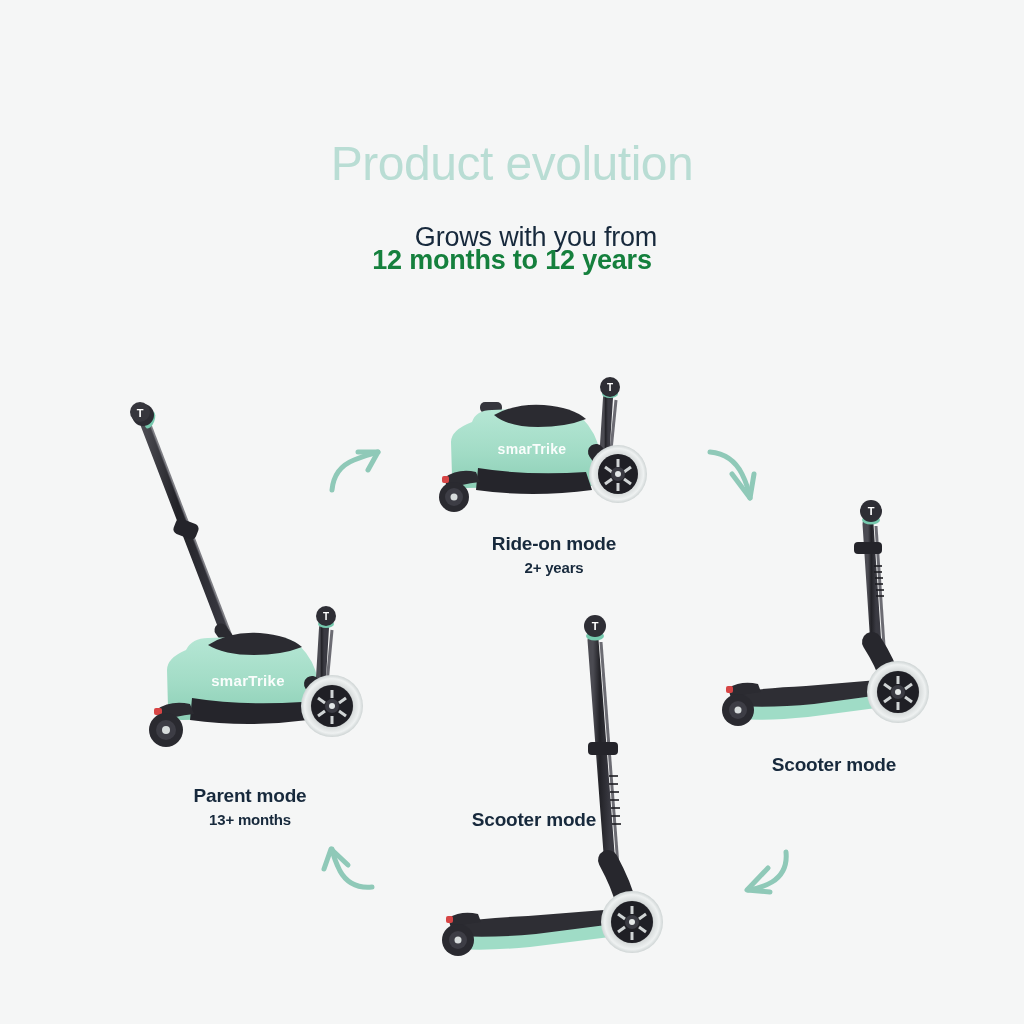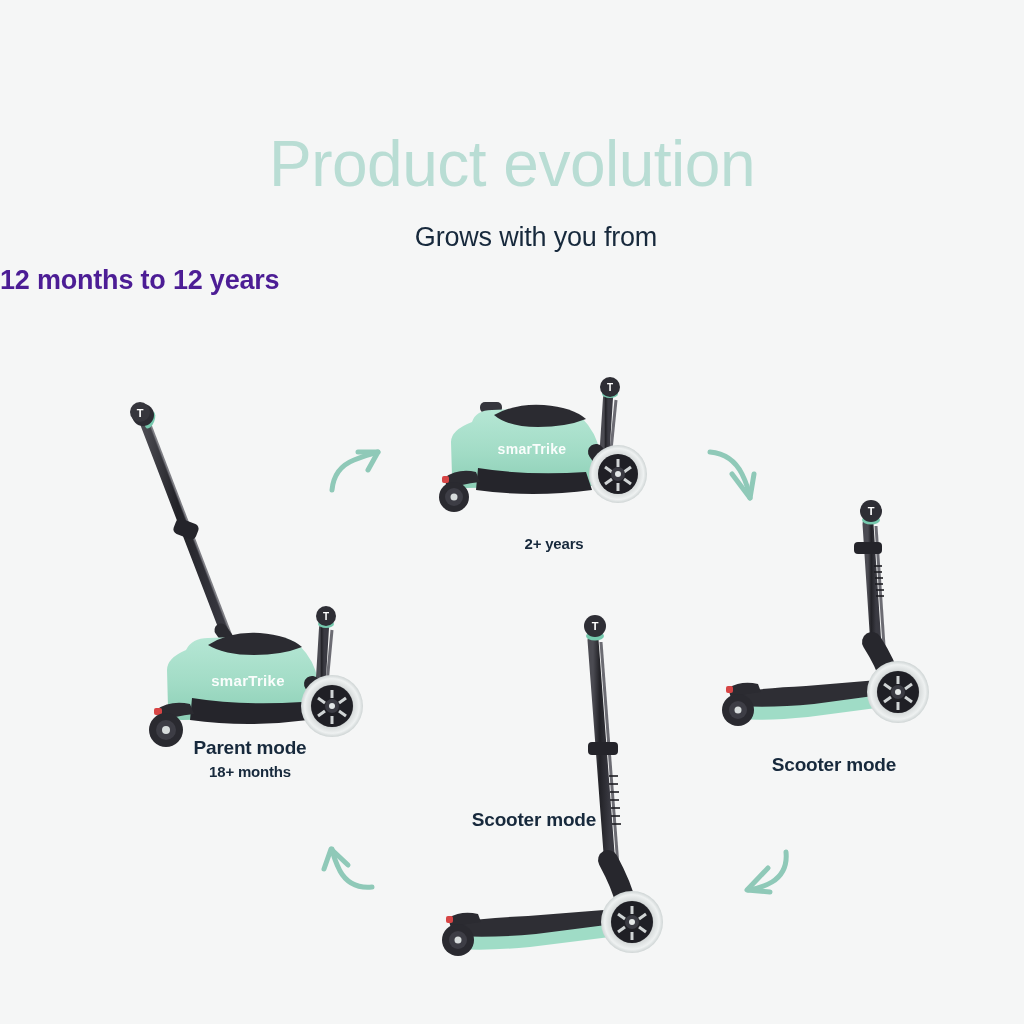--- a/index.html
+++ b/index.html
@@ -9,43 +9,43 @@
     font-family:"Liberation Sans", sans-serif;
     overflow:hidden;
     position:relative;
   }
   #stage{position:absolute;inset:0;}
 
   
   .title{
     position:absolute;left:0;top:129px;width:1024px;
     text-align:center;
-    font-size:64px;line-height:70px;
+    font-size:48px;line-height:70px;
     font-weight:400;
     letter-spacing:-0.5px;
     color:#b9ddd4;
     white-space:nowrap;
   }
   .sub1{
     position:absolute;left:0;top:221px;width:1024px;
     text-align:center;font-size:27px;line-height:33px;
     font-weight:400;color:#17293c;letter-spacing:-0.2px;padding-left:24px;
   }
   .sub2{
-    position:absolute;left:0;top:264px;width:1024px;
-    text-align:left;font-size:27px;line-height:33px;
-    font-weight:700;color:#4c1d95;letter-spacing:-0.2px;
+    position:absolute;left:0;top:244px;width:1024px;
+    text-align:center;font-size:27px;line-height:33px;
+    font-weight:700;color:#15803d;letter-spacing:-0.2px;
   }
 
   
   .caption{position:absolute;text-align:center;color:#17293c;white-space:nowrap;}
   .caption .l1{font-size:19px;line-height:24px;font-weight:700;letter-spacing:-0.2px;}
   .caption .l2{font-size:15px;line-height:24px;font-weight:700;letter-spacing:-0.2px;}
 
-  .cap-parent{left:128px;top:736px;width:244px;}
+  .cap-parent{left:128px;top:784px;width:244px;}
   .cap-rideon{left:432px;top:532px;width:244px;}
   .cap-scoot3{left:712px;top:753px;width:244px;}
   .cap-scoot9{left:412px;top:808px;width:244px;}
 
   
   .product{position:absolute;}
   .p-parent{left:120px;top:398px;width:260px;height:352px;}
   .p-rideon{left:428px;top:382px;width:258px;height:140px;}
   .p-scoot3{left:716px;top:496px;width:250px;height:250px;}
   .p-scoot9{left:438px;top:604px;width:250px;height:372px;}
@@ -146,21 +146,21 @@
             <path d="M198,300 L205,305"></path>
         </g>
         <circle cx="212" cy="308" r="7" fill="#3b3b43"></circle>
         <circle cx="212" cy="308" r="3" fill="#e4e8e8"></circle>
       </g>
     </svg>
   </div>
 
   <div class="caption cap-parent">
     <div class="l1">Parent mode</div>
-    <div class="l2">18+ months</div>
+    <div class="l2">13+ months</div>
   </div>
 
   <div class="product p-rideon">
     <svg viewBox="0 0 258 140">
       <defs>
         <linearGradient id="mintB" x1="0" y1="0" x2="0" y2="1">
           <stop offset="0" stop-color="#b6e7d5"></stop>
           <stop offset="0.55" stop-color="#a2dcc6"></stop>
           <stop offset="1" stop-color="#8ccfb6"></stop>
         </linearGradient>
@@ -214,20 +214,21 @@
           <path d="M177,102 L184,97"></path>
             <path d="M177,85 L184,90"></path>
         </g>
         <circle cx="190" cy="92" r="7" fill="#3b3b43"></circle>
         <circle cx="190" cy="92" r="3" fill="#e4e8e8"></circle>
       </g>
     </svg>
   </div>
 
   <div class="caption cap-rideon">
+    <div class="l1">Ride-on mode</div>
     <div class="l2">2+ years</div>
   </div>
 
   <div class="product p-scoot3">
     <svg viewBox="0 0 250 250">
       <defs>
         <linearGradient id="barC" x1="0" y1="0" x2="1" y2="0">
           <stop offset="0" stop-color="#4b4b52"></stop>
           <stop offset="0.4" stop-color="#222227"></stop>
           <stop offset="1" stop-color="#3a3a42"></stop>

